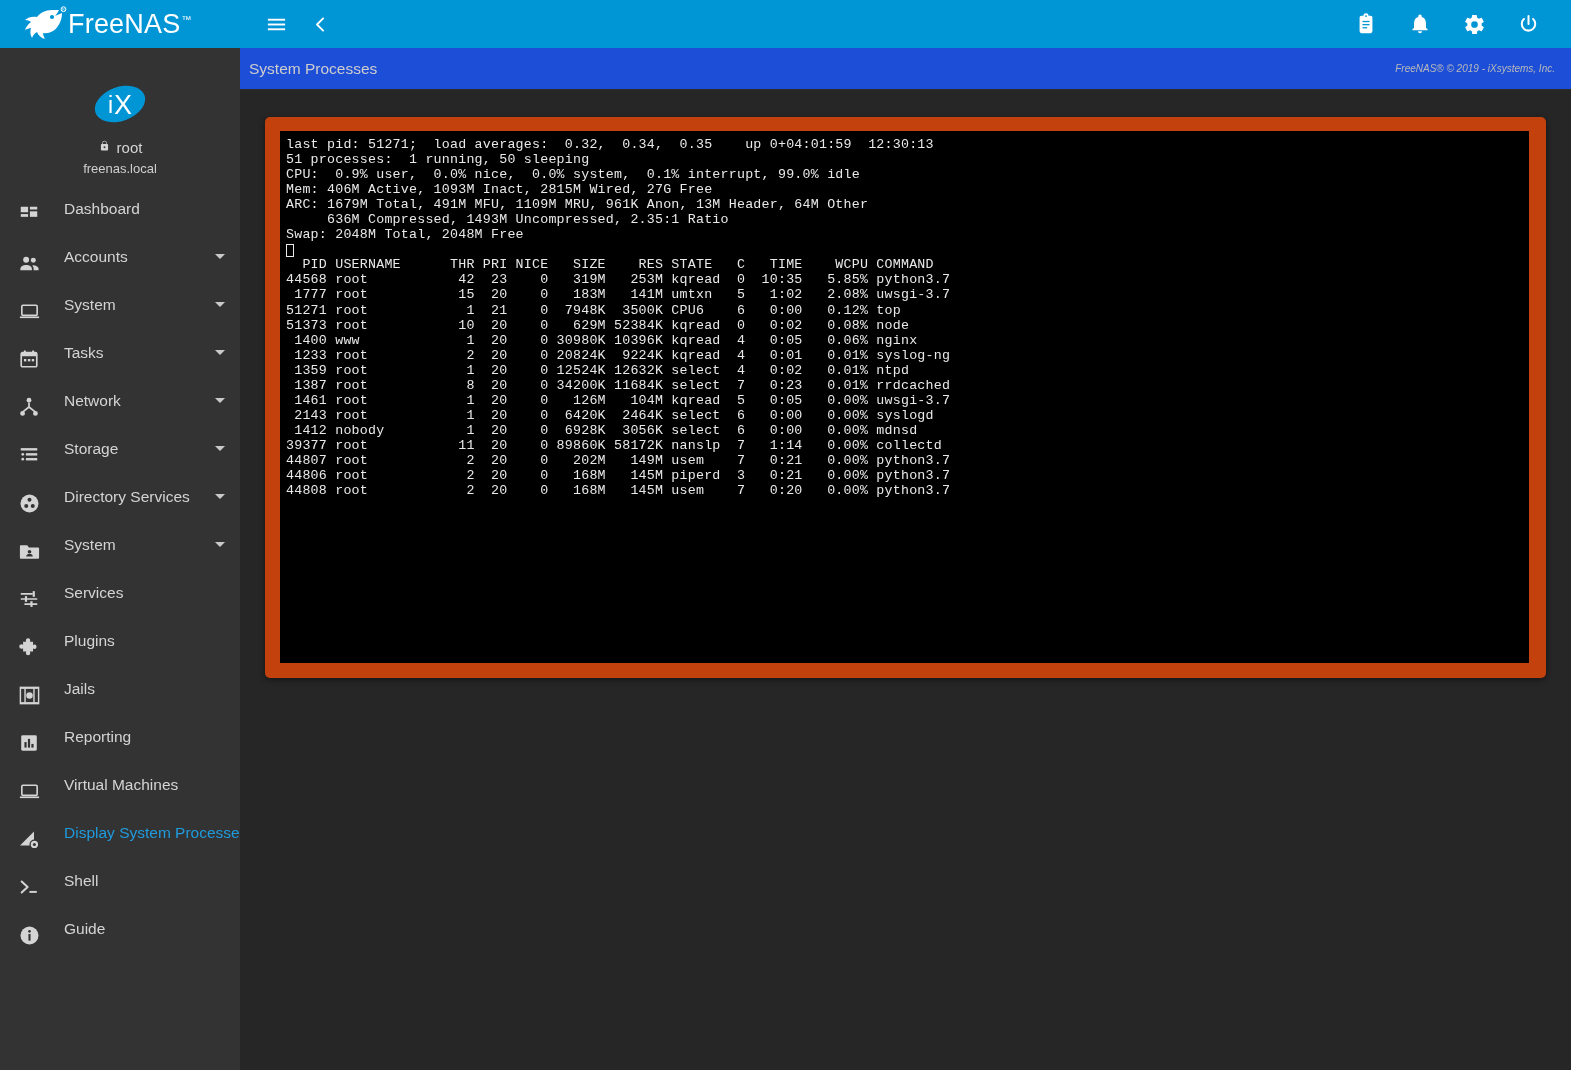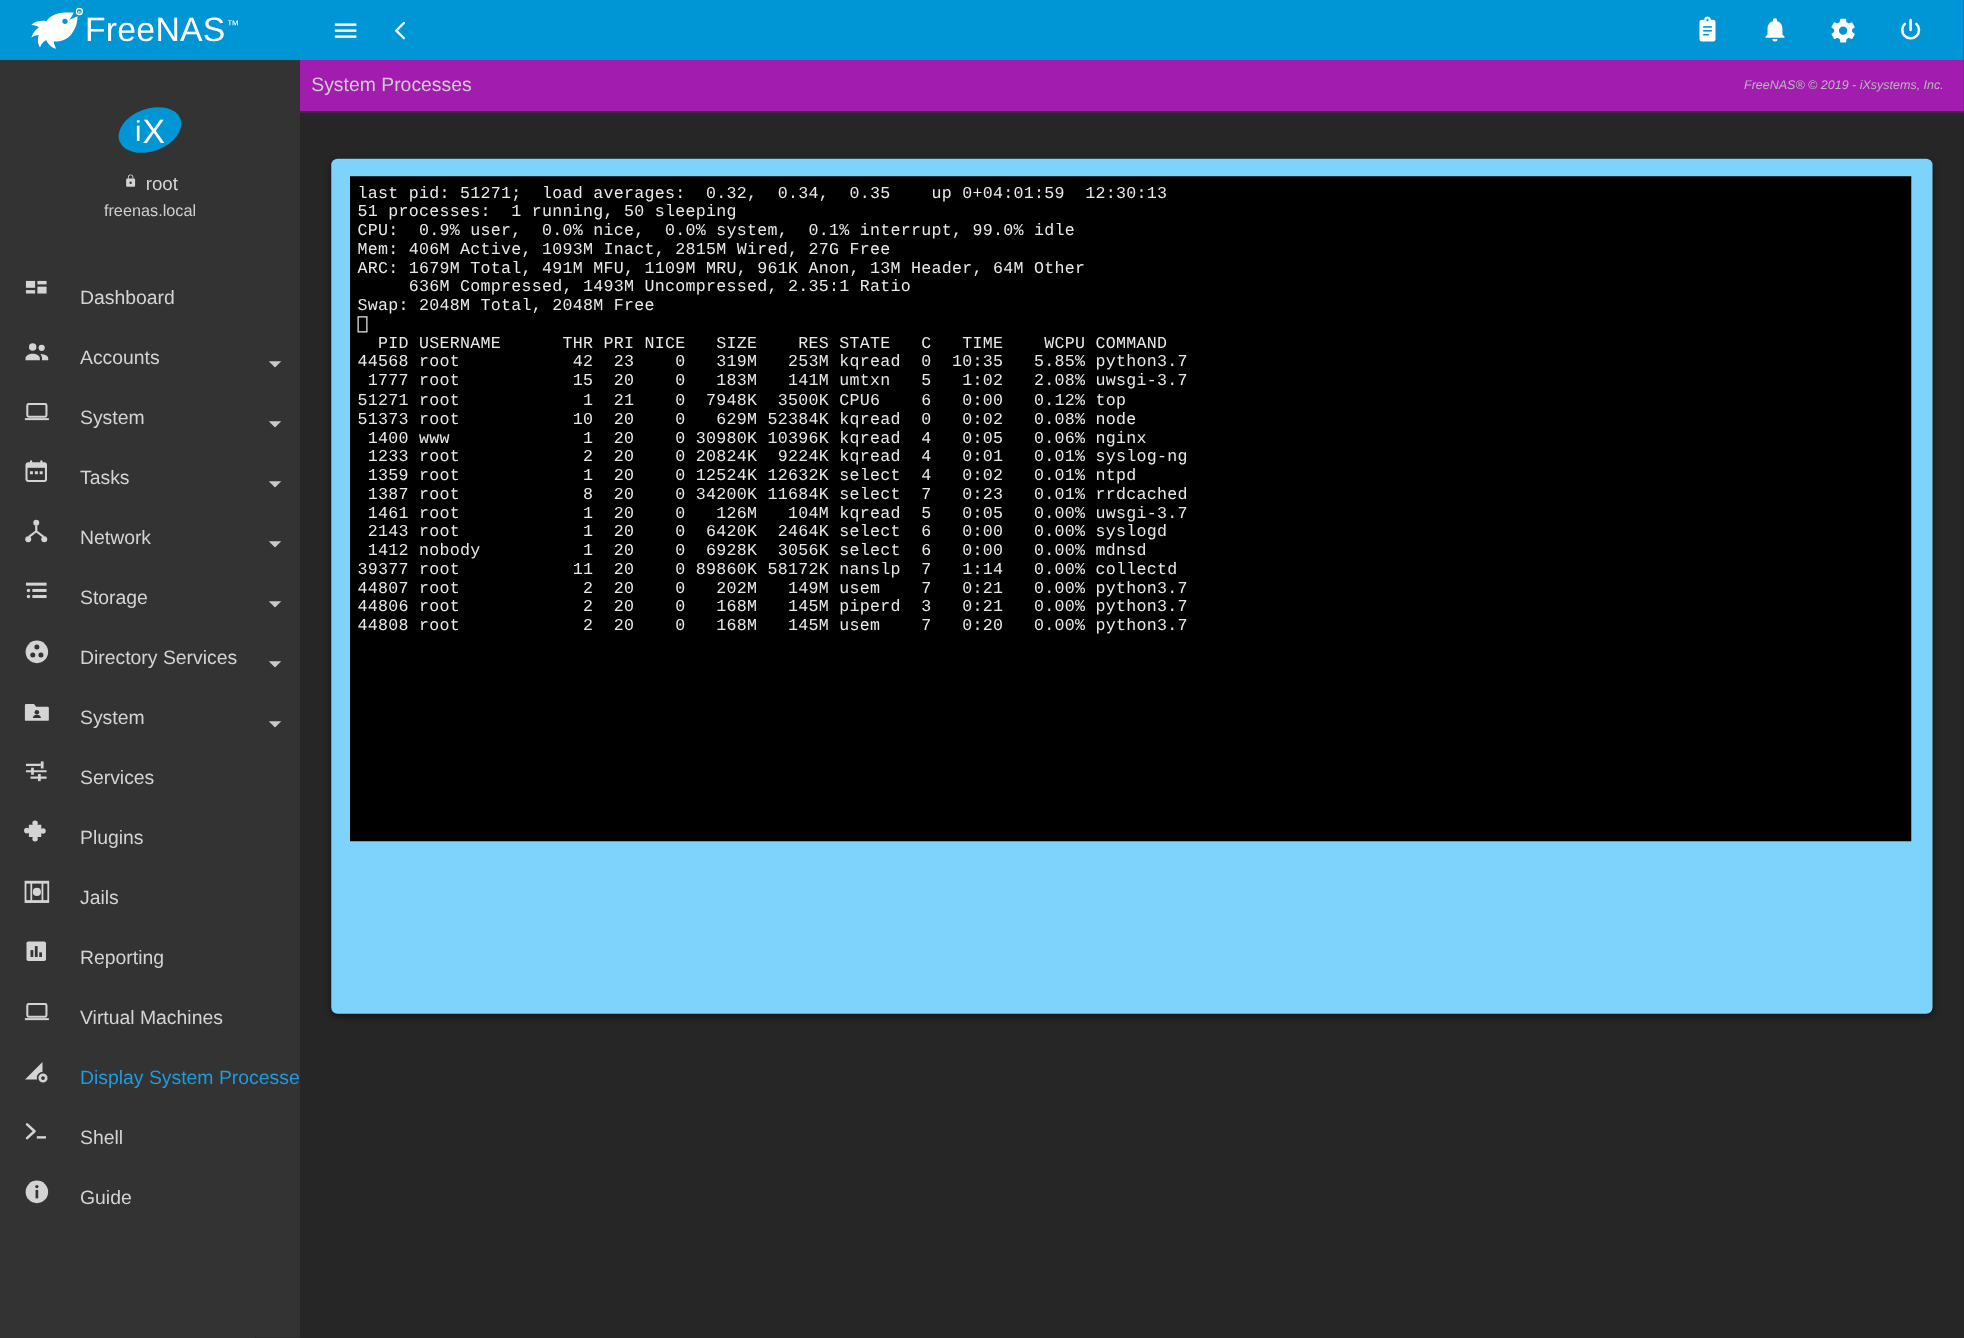--- a/index.html
+++ b/index.html
@@ -69,21 +69,21 @@
   .user-name {
     color: #d4d4d4; font-size: 15px;
   }
   .user-host {
     margin-top: 5px;
     color: #cfcfcf; font-size: 13px;
   }
   .nav { margin-top: 24px; }
   .nav-item {
     height: 48px;
-    display: flex; align-items: flex-end;
+    display: flex; align-items: flex-start;
     padding-left: 12px; padding-right: 14px;
     cursor: pointer;
     color: #d4d4d4;
   }
   .nav-item.active { color: #1f9bde; }
   .nav-icon {
     width: 34px; height: 30px; flex: 0 0 auto;
     display: flex; align-items: center; justify-content: center;
     margin-right: 18px;
   }
@@ -94,33 +94,33 @@
   .nav-caret { width: 12px; height: 12px; flex: 0 0 auto; }
 
   
   .content {
     position: absolute; top: 48px; left: 240px;
     width: 1331px; height: 1022px;
     background: #262626;
   }
   .subheader {
     height: 42px; width: 100%;
-    background: #a21caf;
+    background: #1d4ed8;
     display: flex; align-items: center;
     padding: 0 16px 0 9px;
     border-bottom: 1px solid #2b2b2b;
   }
   .page-title { color: #cdcdcd; font-size: 15.5px; }
   .subheader-spacer { flex: 1 1 auto; }
   .copyright { color: #b9b9b9; font-size: 10px; font-style: italic; }
 
   .card {
-    position: absolute; left: 25px; top: 79px;
-    width: 1281px; height: 684px;
-    background: #7dd3fc;
+    position: absolute; left: 25px; top: 69px;
+    width: 1281px; height: 561px;
+    background: #c2410c;
     border-radius: 5px;
     box-shadow: 0 2px 6px rgba(0,0,0,.45);
     padding: 14px 14px 14px 15px;
   }
   .terminal {
     width: 1249px; height: 532px;
     background: #000000;
     overflow: hidden;
     padding: 6px 0 0 2px;
   }

